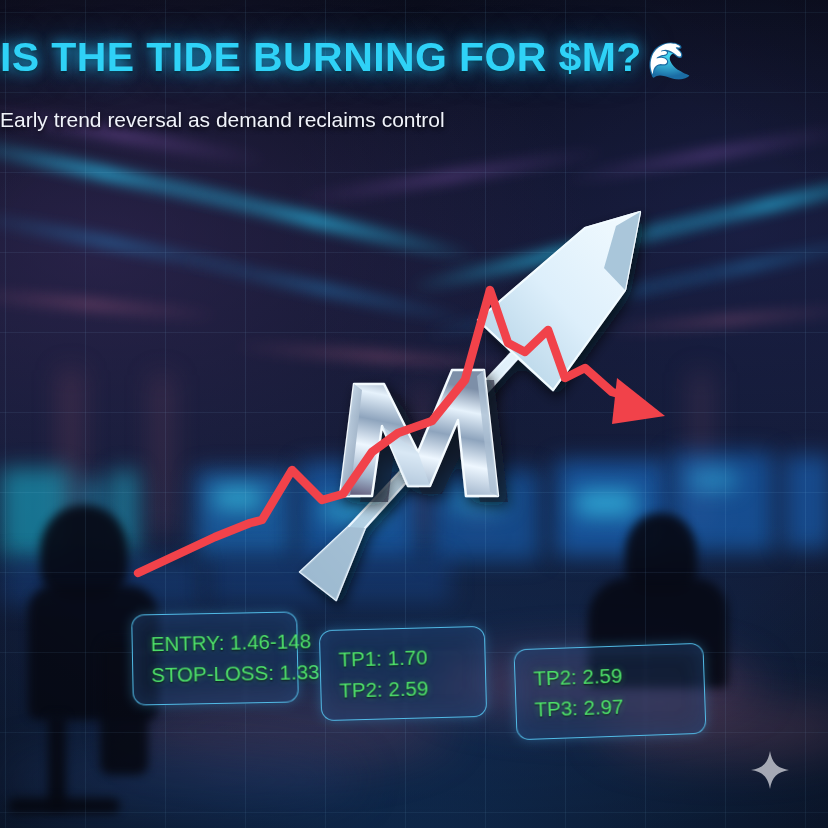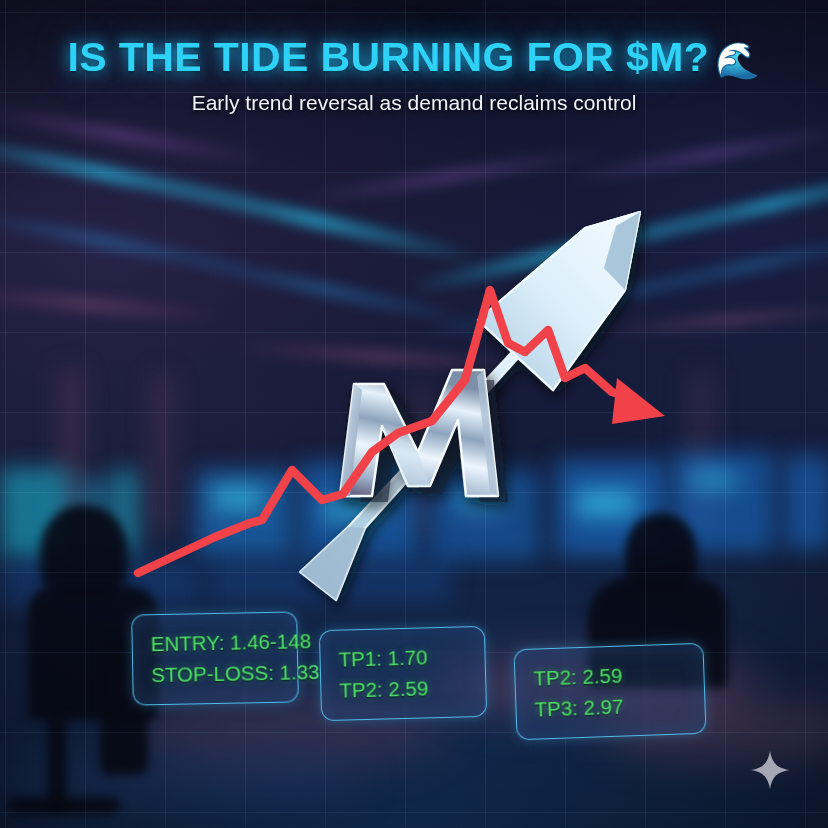--- a/index.html
+++ b/index.html
@@ -40,28 +40,28 @@
       linear-gradient(to right, rgba(120,190,235,.13) 1px, transparent 1px),
       linear-gradient(to bottom, rgba(120,190,235,.11) 1px, transparent 1px);
     background-size:80px 80px;
     background-position:5px 12px;
     mix-blend-mode:screen;opacity:.75;
   }
   .vignette{position:absolute;inset:0;pointer-events:none;
     background:radial-gradient(130% 95% at 50% 45%, rgba(0,0,0,0) 42%, rgba(0,0,0,.55) 100%);}
 
   
-  .header{position:absolute;left:0;right:0;top:36px;text-align:center;z-index:40;}
+  .header{position:absolute;left:0;right:0;top:36px;text-align:left;z-index:40;}
   .title{
     font-size:41px;font-weight:bold;letter-spacing:.4px;color:#2fd2f7;
     text-shadow:0 0 14px rgba(35,190,245,.85),0 0 34px rgba(30,160,230,.55),0 2px 3px rgba(0,0,0,.75);
     line-height:1.04;white-space:nowrap;
   }
   .title .wave{font-size:36px;vertical-align:-2px;margin-left:6px;text-shadow:none;}
-  .subtitle{margin-top:12px;font-size:21px;color:#f0f3fa;font-weight:normal;
+  .subtitle{margin-top:29px;font-size:21px;color:#f0f3fa;font-weight:normal;
     text-shadow:0 2px 5px rgba(0,0,0,.85);}
 
   
   .chartwrap{position:absolute;inset:0;z-index:30;}
 
   
   .card{
     position:absolute;z-index:45;border:1.6px solid rgba(86,198,242,.92);
     border-radius:13px;background:rgba(38,70,118,.30);
     box-shadow:0 0 12px rgba(60,170,230,.35), inset 0 0 22px rgba(40,90,150,.30);

